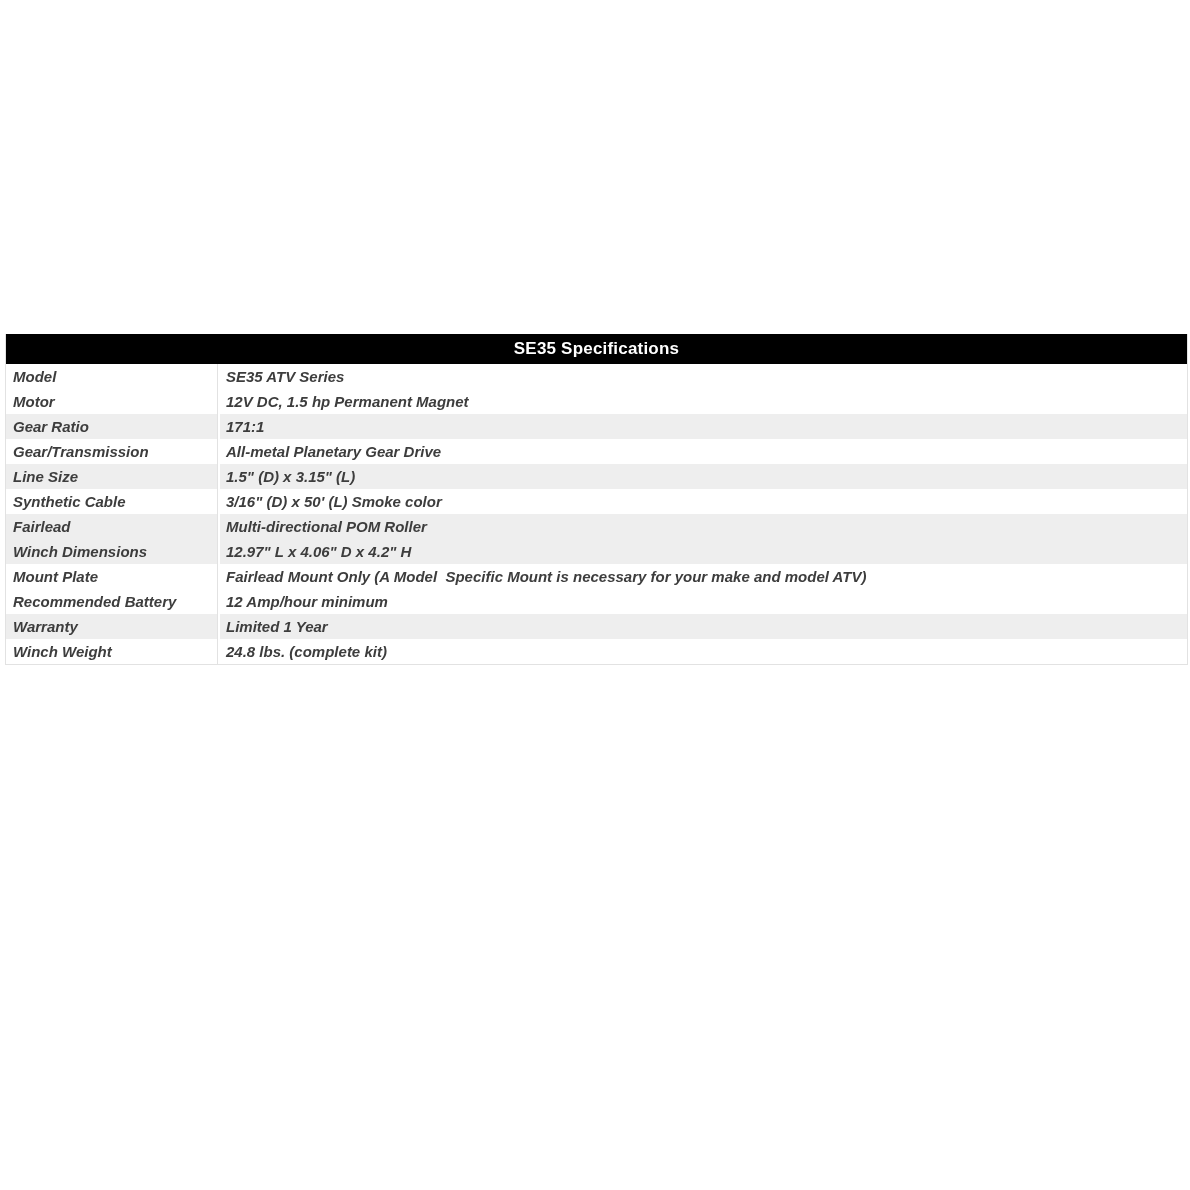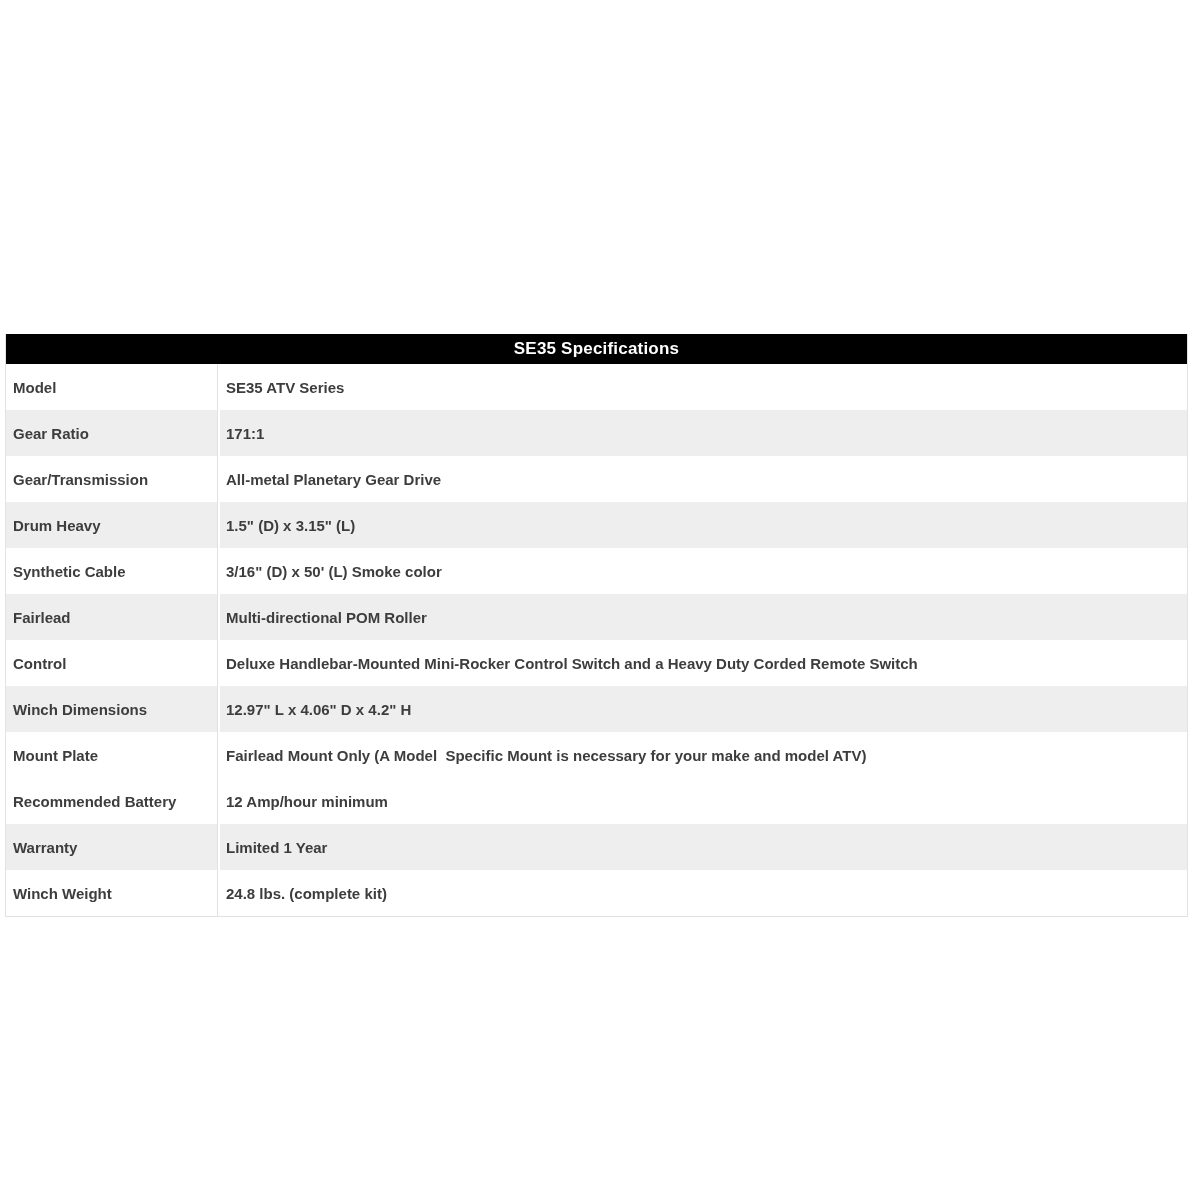--- a/index.html
+++ b/index.html
@@ -32,28 +32,29 @@
     color: var(--header-text, #ffffff);
     font-size: 17px;
     font-weight: bold;
     height: 30px;
     text-align: center;
     vertical-align: middle;
     padding: 0;
     letter-spacing: 0.2px;
   }
   td {
-    height: 46px;
+    height: 25px;
     padding: 0;
     vertical-align: middle;
     font-size: 15px;
     font-weight: bold;
     color: var(--text, #3d3d3d);
     white-space: pre;
     background: #ffffff;
+    font-style: italic;
   }
   td.spec-label {
     width: 204px;
     padding-left: 7px;
     border-right: 1px solid var(--border, #e2e2e2);
   }
   td.spec-value {
     padding-left: 6px;
     border-left: 2px solid #ffffff;
   }
@@ -72,43 +73,43 @@
     <thead>
       <tr>
         <th class="table-title" colspan="2">SE35 Specifications</th>
       </tr>
     </thead>
     <tbody id="spec-body">
         <tr>
           <td class="spec-label">Model</td>
           <td class="spec-value">SE35 ATV Series</td>
         </tr>
+        <tr>
+          <td class="spec-label">Motor</td>
+          <td class="spec-value">12V DC, 1.5 hp Permanent Magnet</td>
+        </tr>
         <tr class="alt">
           <td class="spec-label">Gear Ratio</td>
           <td class="spec-value">171:1</td>
         </tr>
         <tr>
           <td class="spec-label">Gear/Transmission</td>
           <td class="spec-value">All-metal Planetary Gear Drive</td>
         </tr>
         <tr class="alt">
-          <td class="spec-label">Drum Heavy</td>
+          <td class="spec-label">Line Size</td>
           <td class="spec-value">1.5" (D) x 3.15" (L)</td>
         </tr>
         <tr>
           <td class="spec-label">Synthetic Cable</td>
           <td class="spec-value">3/16" (D) x 50' (L) Smoke color</td>
         </tr>
         <tr class="alt">
           <td class="spec-label">Fairlead</td>
           <td class="spec-value">Multi-directional POM Roller</td>
-        </tr>
-        <tr>
-          <td class="spec-label">Control</td>
-          <td class="spec-value">Deluxe Handlebar-Mounted Mini-Rocker Control Switch and a Heavy Duty Corded Remote Switch</td>
         </tr>
         <tr class="alt">
           <td class="spec-label">Winch Dimensions</td>
           <td class="spec-value">12.97" L x 4.06" D x 4.2" H</td>
         </tr>
         <tr>
           <td class="spec-label">Mount Plate</td>
           <td class="spec-value">Fairlead Mount Only (A Model  Specific Mount is necessary for your make and model ATV)</td>
         </tr>
         <tr>

